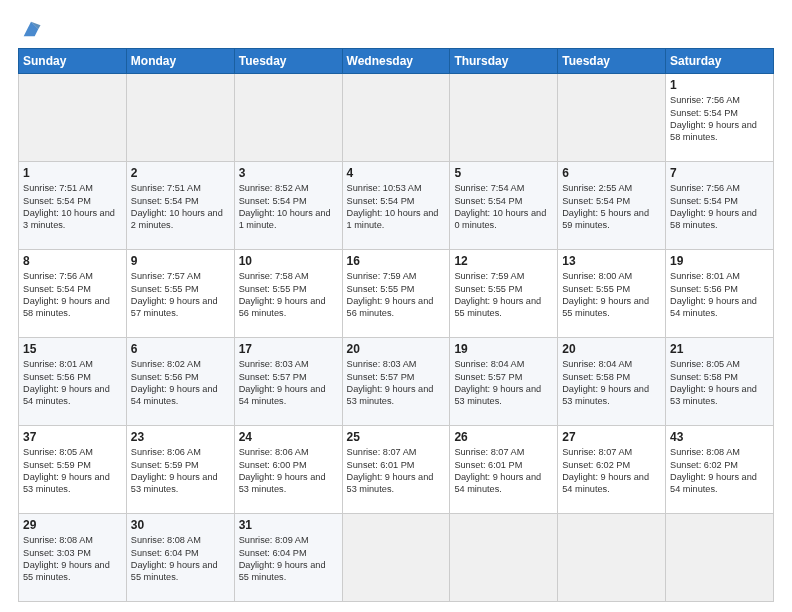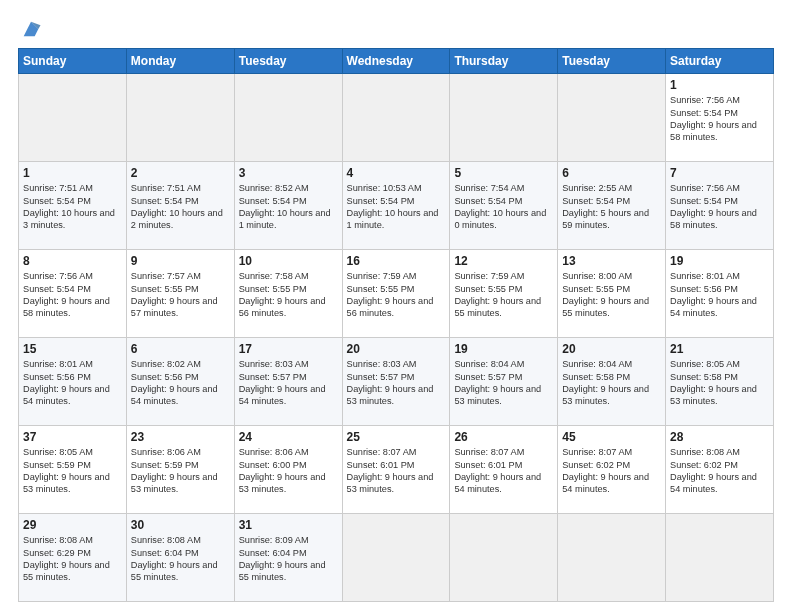--- a/index.html
+++ b/index.html
@@ -168,25 +168,25 @@
           <td><span class="day-num">19</span><span>Sunrise: 8:04 AM</span><br><span>Sunset: 5:57 PM</span><br><span>Daylight: 9 hours and 53 minutes.</span></td>
           <td><span class="day-num">20</span><span>Sunrise: 8:04 AM</span><br><span>Sunset: 5:58 PM</span><br><span>Daylight: 9 hours and 53 minutes.</span></td>
           <td><span class="day-num">21</span><span>Sunrise: 8:05 AM</span><br><span>Sunset: 5:58 PM</span><br><span>Daylight: 9 hours and 53 minutes.</span></td>
         </tr>
         <tr>
           <td><span class="day-num">37</span><span>Sunrise: 8:05 AM</span><br><span>Sunset: 5:59 PM</span><br><span>Daylight: 9 hours and 53 minutes.</span></td>
           <td><span class="day-num">23</span><span>Sunrise: 8:06 AM</span><br><span>Sunset: 5:59 PM</span><br><span>Daylight: 9 hours and 53 minutes.</span></td>
           <td><span class="day-num">24</span><span>Sunrise: 8:06 AM</span><br><span>Sunset: 6:00 PM</span><br><span>Daylight: 9 hours and 53 minutes.</span></td>
           <td><span class="day-num">25</span><span>Sunrise: 8:07 AM</span><br><span>Sunset: 6:01 PM</span><br><span>Daylight: 9 hours and 53 minutes.</span></td>
           <td><span class="day-num">26</span><span>Sunrise: 8:07 AM</span><br><span>Sunset: 6:01 PM</span><br><span>Daylight: 9 hours and 54 minutes.</span></td>
-          <td><span class="day-num">45</span><span>Sunrise: 8:07 AM</span><br><span>Sunset: 6:02 PM</span><br><span>Daylight: 9 hours and 54 minutes.</span></td>
-          <td><span class="day-num">28</span><span>Sunrise: 8:08 AM</span><br><span>Sunset: 6:02 PM</span><br><span>Daylight: 9 hours and 54 minutes.</span></td>
+          <td><span class="day-num">27</span><span>Sunrise: 8:07 AM</span><br><span>Sunset: 6:02 PM</span><br><span>Daylight: 9 hours and 54 minutes.</span></td>
+          <td><span class="day-num">43</span><span>Sunrise: 8:08 AM</span><br><span>Sunset: 6:02 PM</span><br><span>Daylight: 9 hours and 54 minutes.</span></td>
         </tr>
         <tr>
-          <td><span class="day-num">29</span><span>Sunrise: 8:08 AM</span><br><span>Sunset: 6:29 PM</span><br><span>Daylight: 9 hours and 55 minutes.</span></td>
+          <td><span class="day-num">29</span><span>Sunrise: 8:08 AM</span><br><span>Sunset: 3:03 PM</span><br><span>Daylight: 9 hours and 55 minutes.</span></td>
           <td><span class="day-num">30</span><span>Sunrise: 8:08 AM</span><br><span>Sunset: 6:04 PM</span><br><span>Daylight: 9 hours and 55 minutes.</span></td>
           <td><span class="day-num">31</span><span>Sunrise: 8:09 AM</span><br><span>Sunset: 6:04 PM</span><br><span>Daylight: 9 hours and 55 minutes.</span></td>
           <td class="empty-cell"></td>
           <td class="empty-cell"></td>
           <td class="empty-cell"></td>
           <td class="empty-cell"></td>
         </tr>
       </tbody>
   </table>
 </div>

